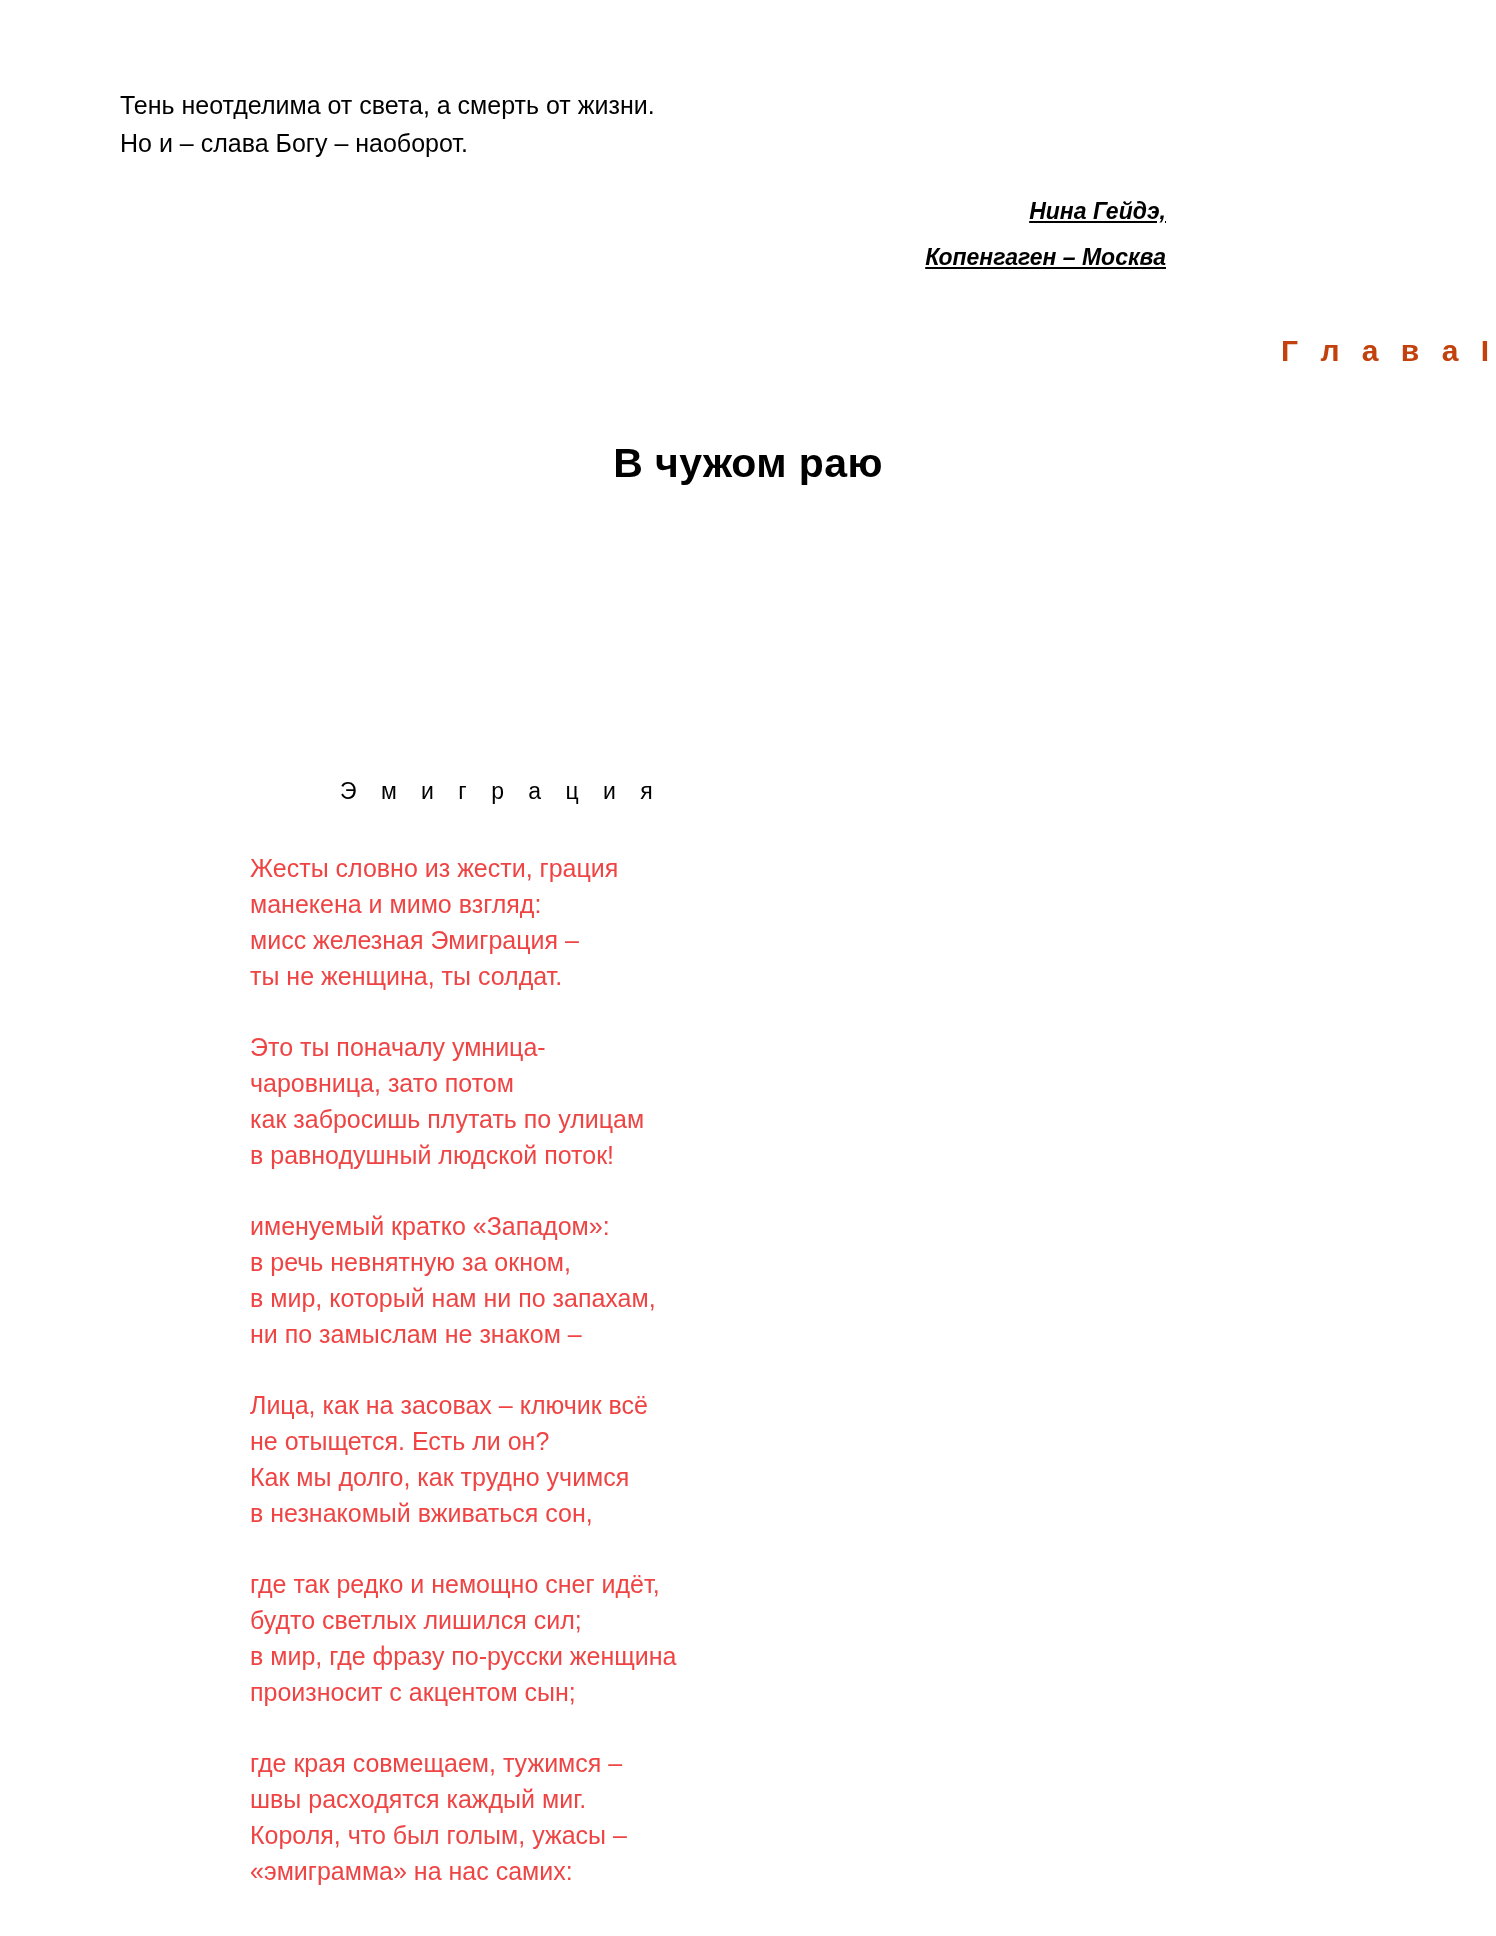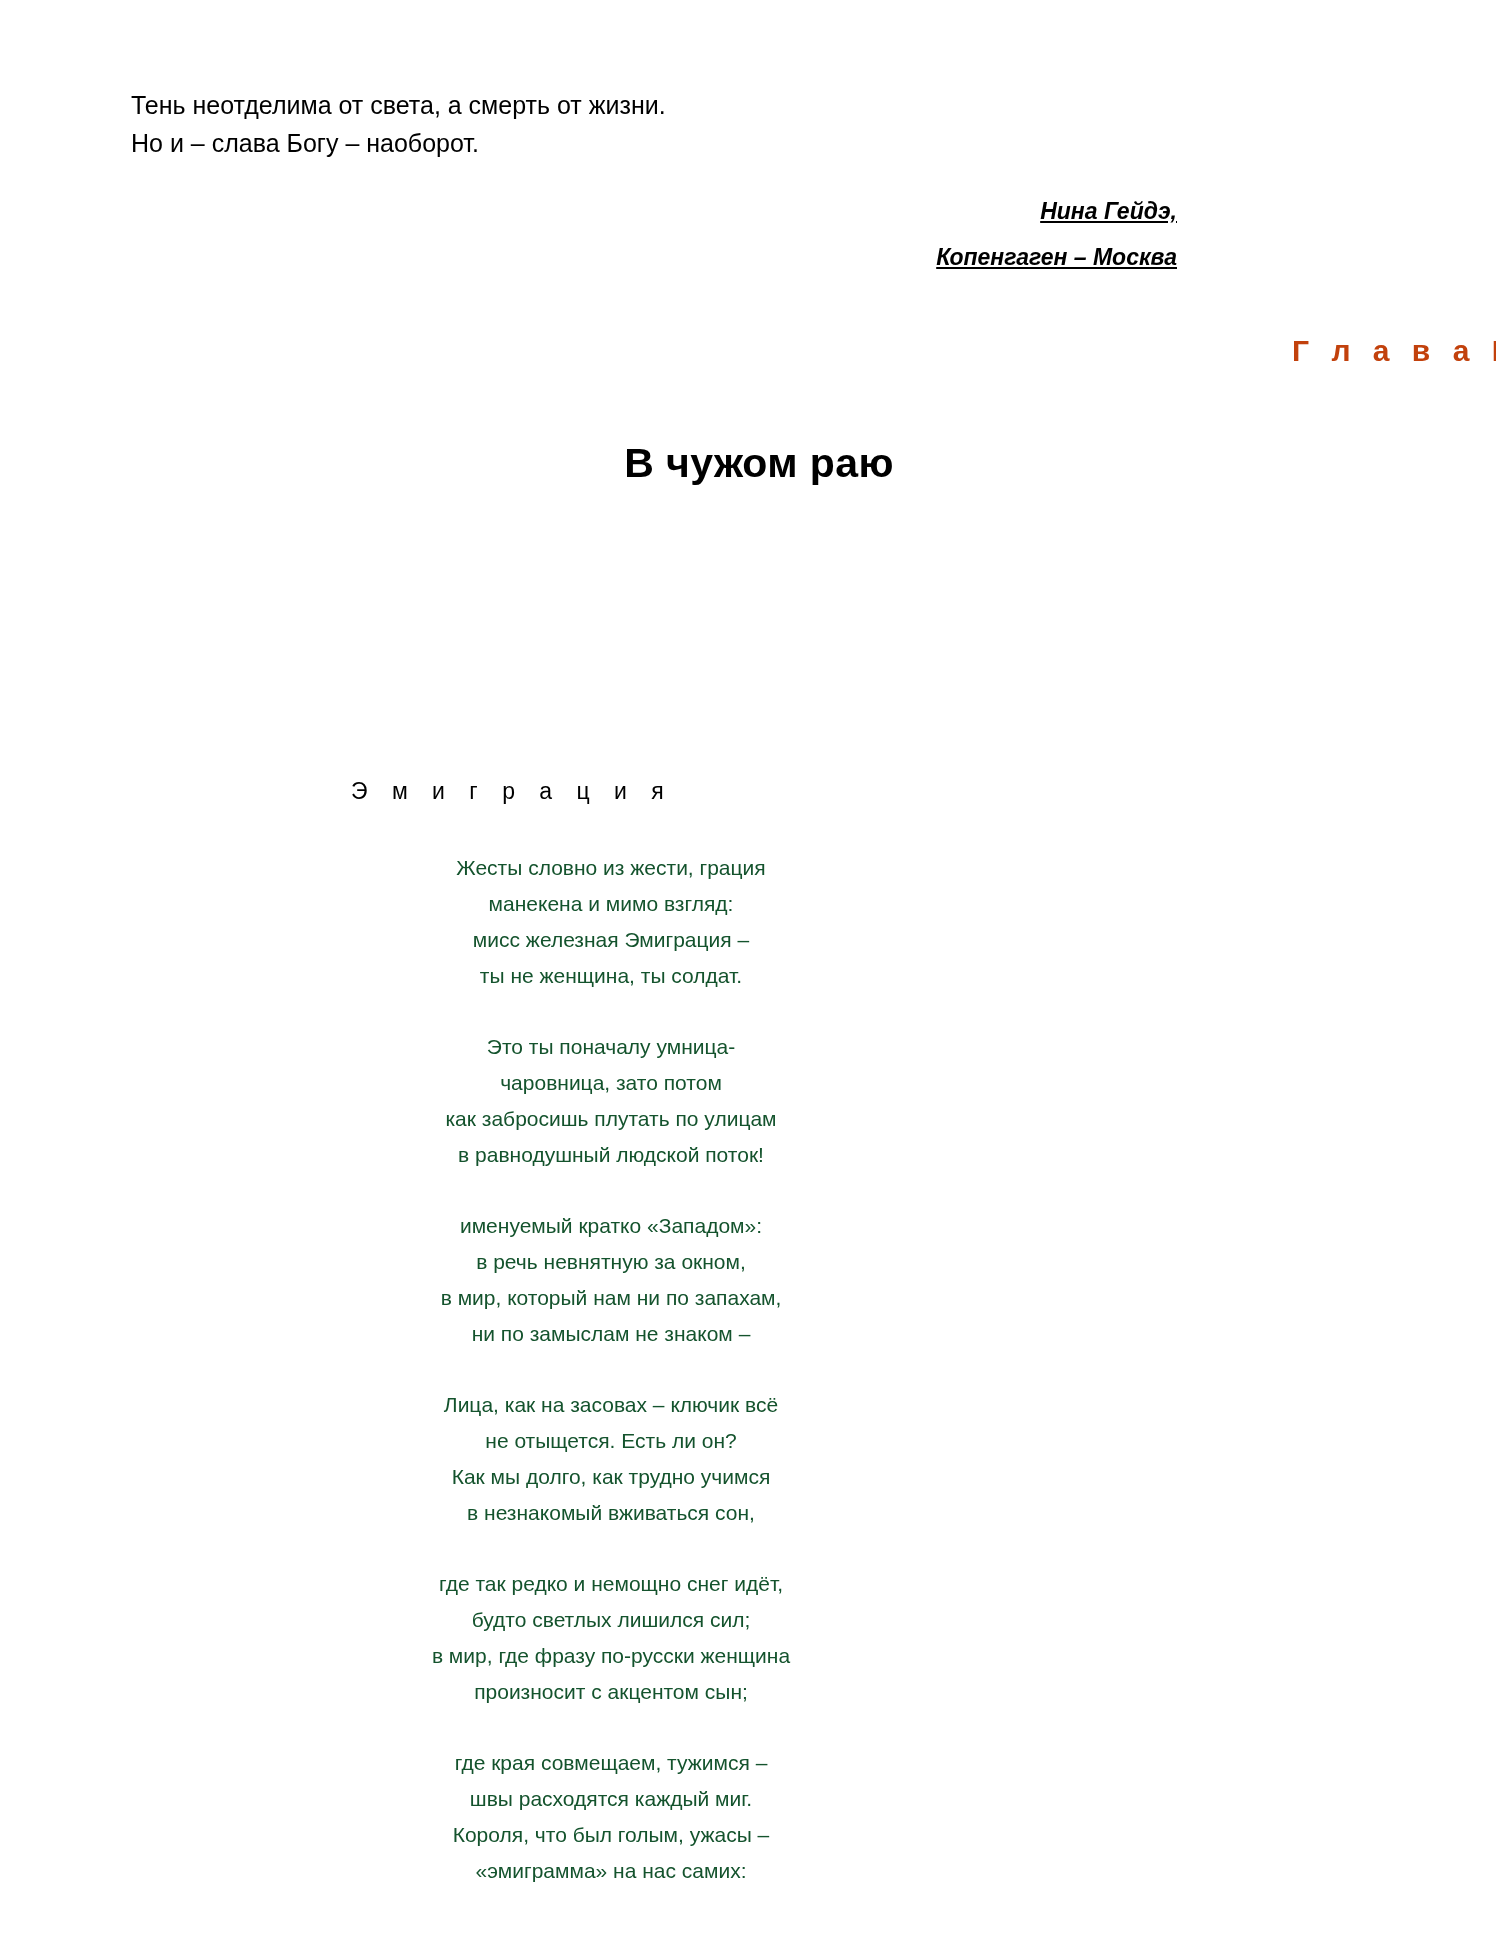--- a/index.html
+++ b/index.html
@@ -12,21 +12,21 @@
     width: 1496px;
     height: 1936px;
     position: relative;
     font-family: "Liberation Sans", "DejaVu Sans", sans-serif;
     color: #000000;
     -webkit-font-smoothing: antialiased;
   }
 
   .page {
     position: absolute;
-    left: 11px; top: 0;
+    left: 0; top: 0;
     width: 1284px;
     height: 1936px;
     background: #ffffff;
     box-sizing: border-box;
   }
 
   
   .epigraph-top {
     position: absolute;
     left: 120px;
@@ -117,25 +117,24 @@
     position: absolute;
     left: 250px;
     top: 850px;
     width: 700px;
   }
   .stanza {
     margin: 0 0 35px 0;
   }
   .stanza:last-child { margin-bottom: 0; }
   .stanza .pline {
-    font-size: 21px;
+    font-size: 25px;
     line-height: 36px;
-    color: #14532d;
-    white-space: pre;
-    text-align: center;
+    color: #ef4444;
+    white-space: pre;
   }
 </style>
 </head>
 <body>
 
 <div class="page">
 
   <div class="epigraph-top">
     <div class="line">Тень неотделима от света, а смерть от жизни.</div>
     <div class="line">Но и – слава Богу – наоборот.</div>

